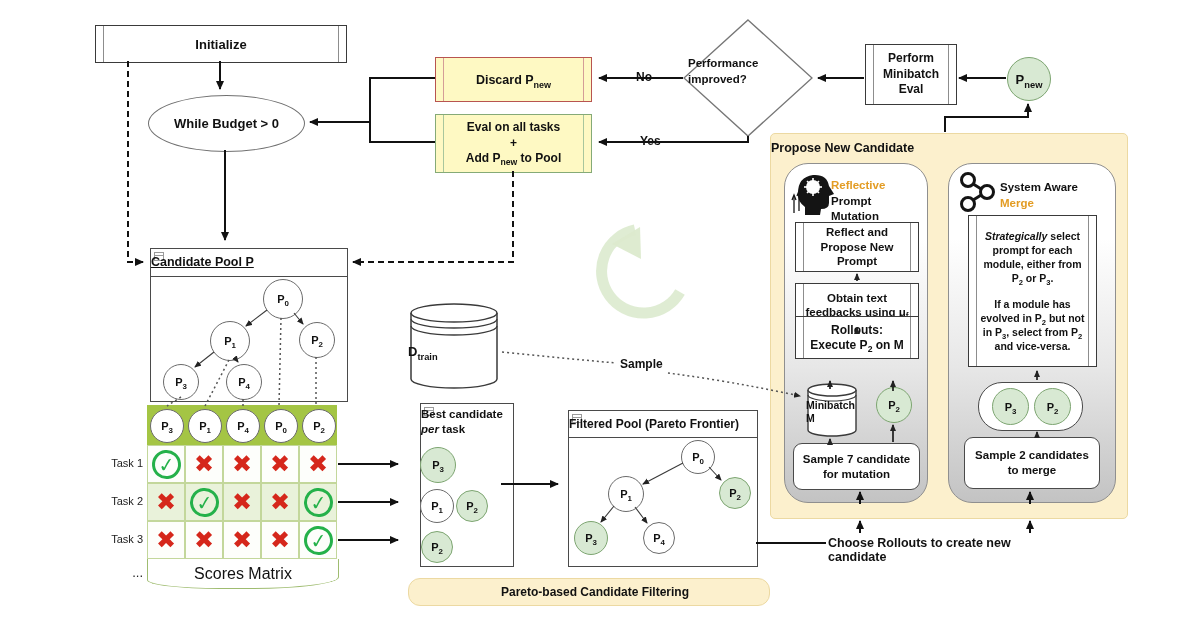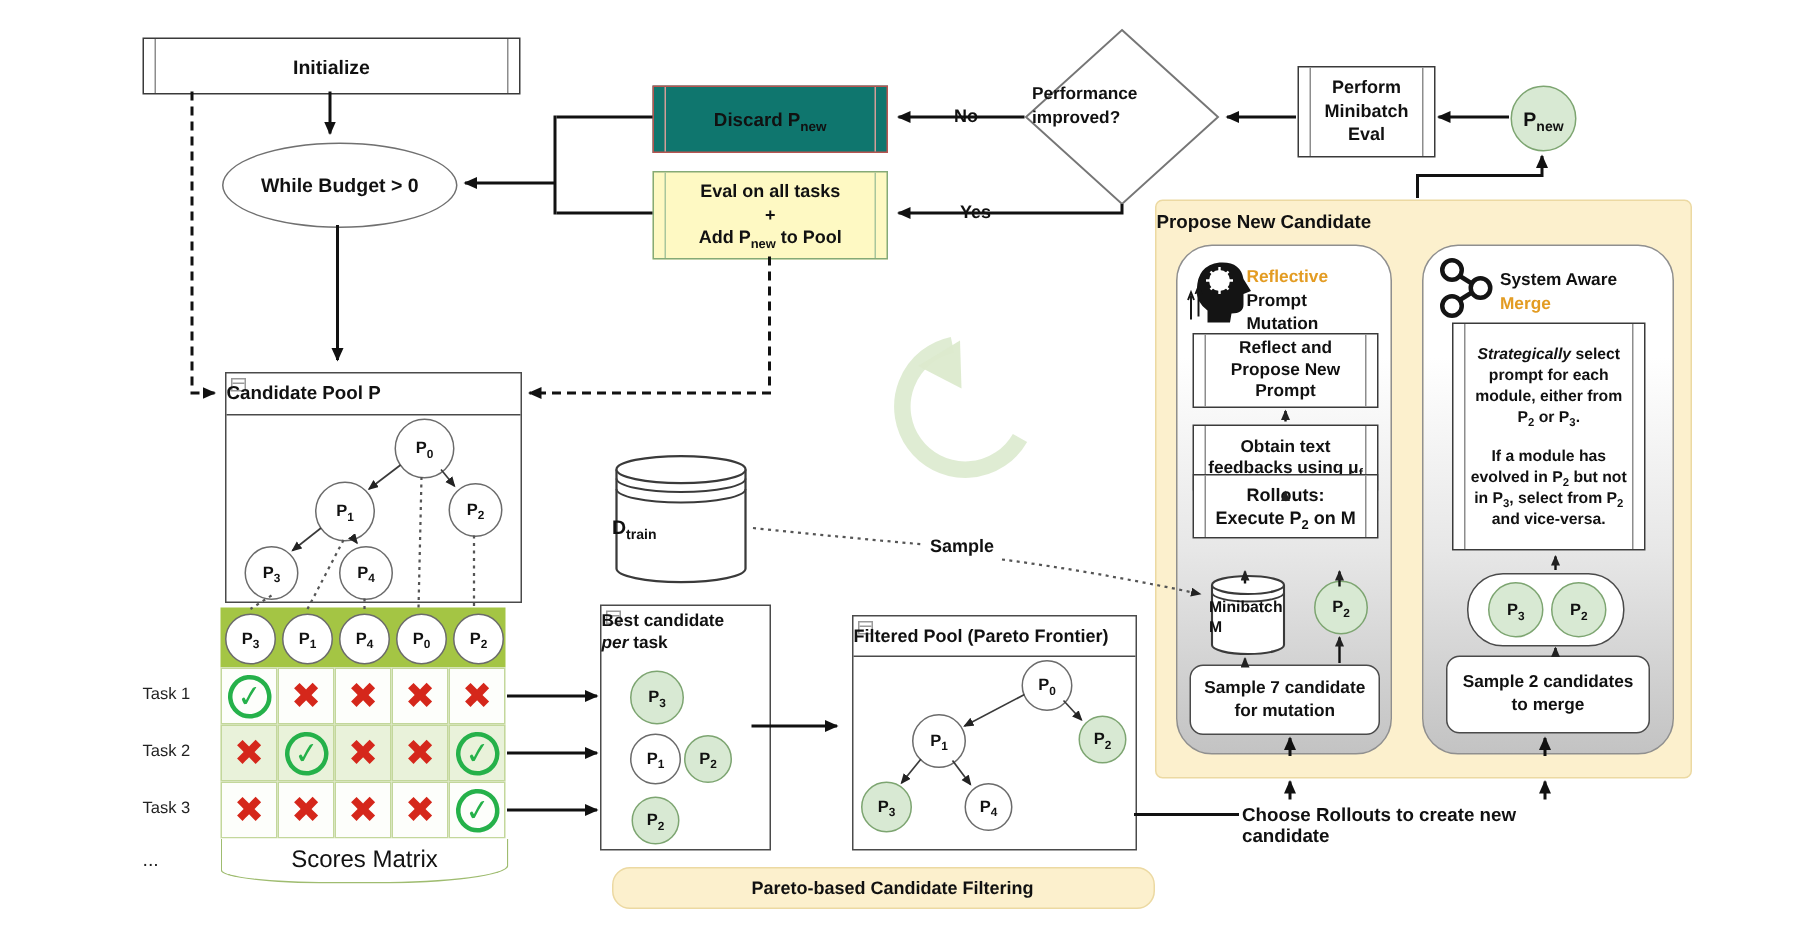--- a/index.html
+++ b/index.html
@@ -3,21 +3,21 @@
 <meta charset="utf-8">
 <style>
   html,body{margin:0;padding:0;background:#fff;}
   #canvas{position:relative;width:1200px;height:630px;background:#fff;
     font-family:"Liberation Sans","DejaVu Sans",sans-serif;color:#111;overflow:hidden;}
   svg.layer{position:absolute;left:0;top:0;pointer-events:none;}
   .pbox{background:#fff;border:1.4px solid #3a3a3a;display:flex;flex-direction:column;
     align-items:center;justify-content:center;text-align:center;font-weight:bold;position:absolute;}
   .pbox::before,.pbox::after{content:"";position:absolute;top:0;bottom:0;border-left:1px solid #8d8d8d;}
   .pbox::before{left:7px;} .pbox::after{right:7px;}
-  .pbox.pink{background:#0f766e;border-color:#b85450;}
+  .pbox.pink{background:#fef9c3;border-color:#b85450;}
   .pbox.pink::before,.pbox.pink::after{border-color:#d49d97;}
   .pbox.green{background:#fef9c3;border-color:#85aa77;}
   .pbox.green::before,.pbox.green::after{border-color:#a8c69c;}
   .plain{border:1.3px solid #4a4a4a;background:#fff;position:absolute;}
   .circle{position:absolute;border-radius:50%;border:1.2px solid #6b6b6b;background:#fff;
     display:flex;align-items:center;justify-content:center;font-weight:bold;font-size:11px;}
   .gcircle{background:#d8e9d3;border-color:#7da571;}
   sub{font-size:0.72em;line-height:0;}
   .ttl{font-weight:bold;text-align:left;position:absolute;}
   .ellipse{position:absolute;border:1.3px solid #707070;border-radius:50%;background:#fff;
@@ -30,21 +30,21 @@
   .lab{position:absolute;font-weight:bold;background:#fff;padding:0 2px;text-align:center;}
   .orange{color:#e39c23;}
   .mhead{background:#a4c544;position:absolute;}
   .mcellgrid{position:absolute;display:grid;grid-template-columns:repeat(5,38px);grid-auto-rows:38px;}
   .mcell{border:1px solid #c3d79b;display:flex;align-items:center;justify-content:center;}
   .mcell.r1{background:#fdfefb;} .mcell.r2{background:#e9f2da;} .mcell.r3{background:#fdfefb;}
   .mcell.cross::before{content:"✖";color:#d5271b;font-size:24px;font-weight:900;}
   .mcell.check::before{content:"✓";width:23px;height:23px;border:3px solid #25b14a;border-radius:50%;
     color:#25b14a;font-size:20px;font-weight:900;display:flex;align-items:center;justify-content:center;
     transform:rotate(-6deg);}
-  .tasklab{position:absolute;font-size:11px;color:#222;width:48px;}
+  .tasklab{position:absolute;font-size:11px;color:#222;text-align:right;width:48px;}
   .winicon{position:absolute;left:3px;top:3px;width:8px;height:7px;border:1px solid #9a9a9a;}
   .winicon::before{content:"";position:absolute;left:0;right:0;top:2px;border-top:1px solid #9a9a9a;}
   .hdrline{border-bottom:1.2px solid #4a4a4a;}
   .caption-box{position:absolute;background:#fff;border:1.3px solid #9fbc70;border-top:none;
     display:flex;align-items:center;justify-content:center;font-size:16px;font-weight:500;
     border-radius:0 0 46% 38% / 0 0 12px 9px;}
 </style>
 </head>
 <body>
 
@@ -87,21 +87,21 @@
     <span>Minibatch</span>
     <span>Eval</span>
   </div>
 
   <div class="circle gcircle" style="left:1007px;top:57px;width:42px;height:42px;font-size:13px;">
     <span><span>P</span><sub>new</sub></span>
   </div>
 
   <div class="plain" style="left:150px;top:248px;width:196px;height:152px;">
     <div class="winicon"></div>
-    <div class="hdrline ttl" style="left:0;top:0;width:100%;height:27px;line-height:27px;font-size:12.5px;position:absolute;">Candidate Pool P</div>
+    <div class="hdrline ttl" style="left:0;top:0;width:100%;height:27px;line-height:27px;font-size:12.5px;position:absolute;text-decoration:underline;">Candidate Pool P</div>
   </div>
   <div class="circle" style="left:263px;top:279px;width:38px;height:38px;">
       <span><span>P</span><sub>0</sub></span>
     </div>
   <div class="circle" style="left:210px;top:321px;width:38px;height:38px;">
       <span><span>P</span><sub>1</sub></span>
     </div>
   <div class="circle" style="left:299px;top:322px;width:34px;height:34px;">
       <span><span>P</span><sub>2</sub></span>
     </div>
@@ -156,21 +156,21 @@
     <div class="mcell r3 cross"></div>
     <div class="mcell r3 cross"></div>
     <div class="mcell r3 check"></div>
   </div>
   <div class="tasklab" style="left:95px;top:457px;">Task 1</div>
   <div class="tasklab" style="left:95px;top:495px;">Task 2</div>
   <div class="tasklab" style="left:95px;top:533px;">Task 3</div>
   <div class="tasklab" style="left:95px;top:565px;font-size:13px;">...</div>
   <div class="caption-box" style="left:147px;top:559px;width:190px;height:29px;">Scores Matrix</div>
 
-  <div class="plain" style="left:400px;top:403px;width:92px;height:162px;padding-left:20px;">
+  <div class="plain" style="left:420px;top:403px;width:92px;height:162px;">
     <div class="winicon"></div>
     <div class="ttl" style="left:0;top:3px;width:100%;font-size:11.5px;line-height:1.3;">
       <div>Best candidate</div>
       <div><i>per</i><span> task</span></div>
     </div>
   </div>
   <div class="circle gcircle" style="left:420px;top:447px;width:34px;height:34px;">
       <span><span>P</span><sub>3</sub></span>
     </div>
   <div class="circle" style="left:420px;top:489px;width:32px;height:32px;">

